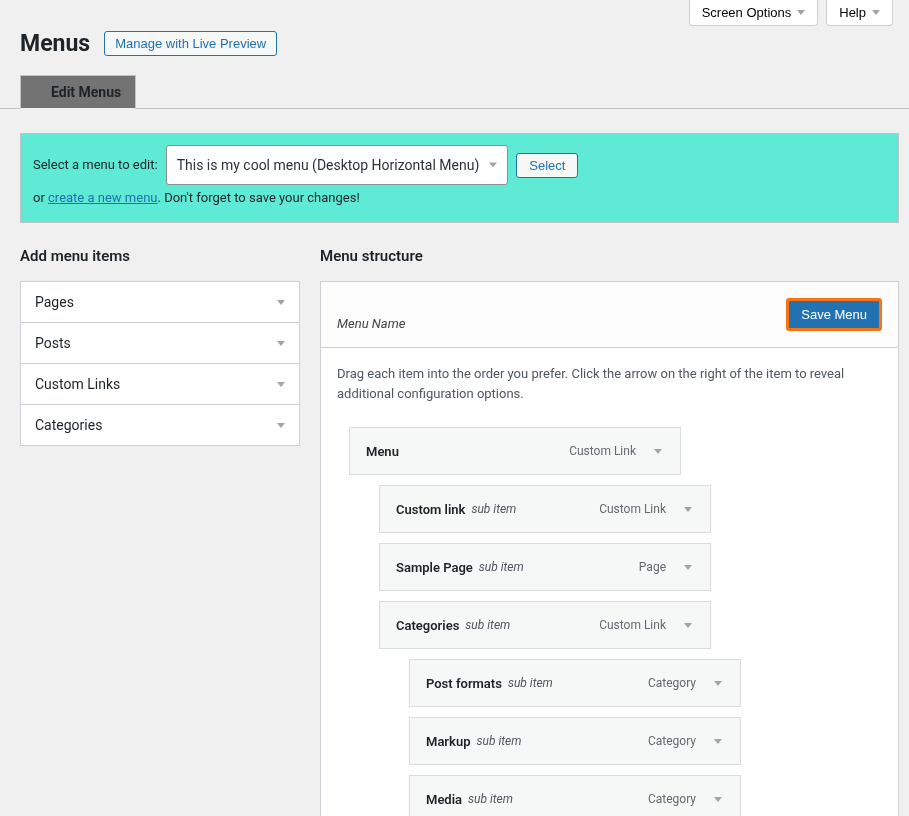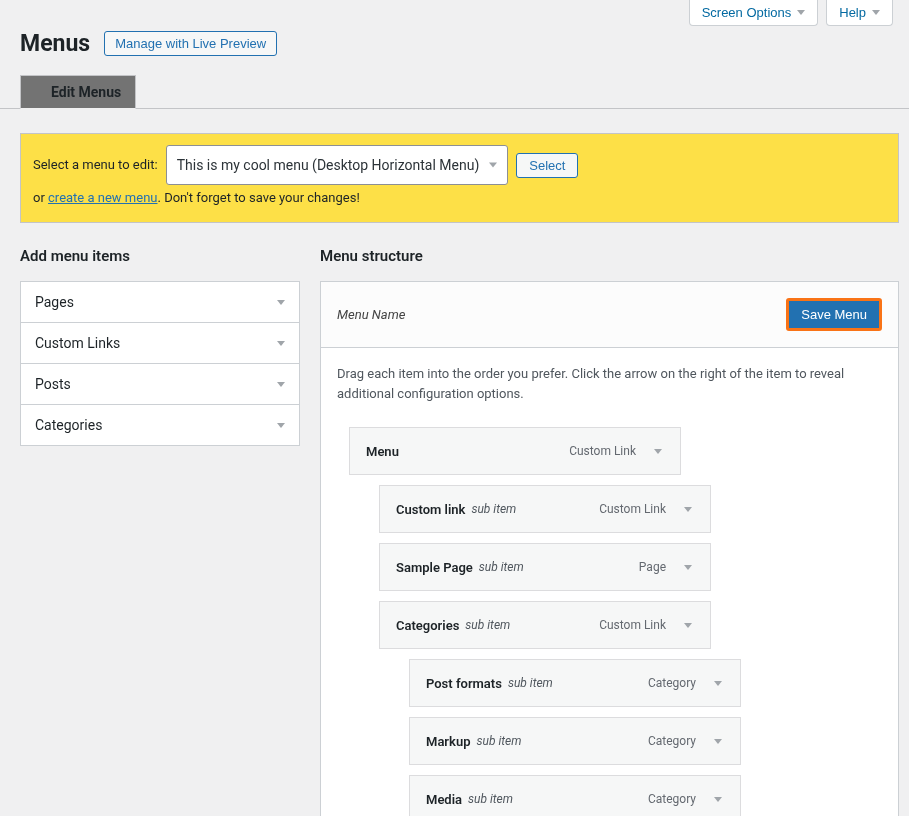--- a/index.html
+++ b/index.html
@@ -16,21 +16,21 @@
   gap: 8px;
   padding: 0 16px 0 0;
 }
 .top-btn {
   background: #fff;
   border: 1px solid #ccd0d4;
   border-top: none;
   border-radius: 0 0 4px 4px;
   padding: 5px 12px;
   font-size: 13px;
-  color: #0369a1;
+  color: #000000;
   cursor: pointer;
   display: inline-flex;
   align-items: center;
   gap: 6px;
 }
 .caret-down {
   display: inline-block;
   width: 0; height: 0;
   border-left: 4px solid transparent;
   border-right: 4px solid transparent;
@@ -74,21 +74,21 @@
   border-bottom: 1px solid #f0f0f1;
   color: #1d2327;
   font-weight: 700;
   padding-left: 30px;
 }
 .tab + .tab { border-left: none; }
 .tabline { border-bottom: 1px solid #c3c4c7; margin: 0 0 24px 0; }
 .selector-box {
   margin: 0 10px 24px 20px;
   border: 1px solid #c3c4c7;
-  background: #fde047;
+  background: #5eead4;
   padding: 11px 12px;
   font-size: 13px;
   color: #1d2327;
   line-height: 2;
 }
 .selector-row { display: flex; align-items: center; gap: 8px; flex-wrap: wrap; }
 .select-menu {
   background: #fff;
   border: 1px solid #8c8f94;
   border-radius: 3px;
@@ -139,21 +139,21 @@
   align-items: center;
   cursor: pointer;
 }
 .structure-box {
   border: 1px solid #ccd0d4;
   background: #fff;
 }
 .structure-top {
   padding: 16px 16px;
   display: flex;
-  align-items: center;
+  align-items: flex-end;
   gap: 14px;
   border-bottom: 1px solid #ccd0d4;
   background: #fcfcfc;
 }
 .menu-name-label {
   font-style: italic;
   font-size: 13px;
   color: #444;
 }
 .menu-name-input {
@@ -251,27 +251,27 @@
     <h3 class="colhead">Add menu items</h3>
     <div class="acc-box">
       <div class="acc-item">
         <div class="acc-head">
           <span>Pages</span>
           <span class="caret-down"></span>
         </div>
       </div>
       <div class="acc-item">
         <div class="acc-head">
-          <span>Custom Links</span>
+          <span>Posts</span>
           <span class="caret-down"></span>
         </div>
       </div>
       <div class="acc-item">
         <div class="acc-head">
-          <span>Posts</span>
+          <span>Custom Links</span>
           <span class="caret-down"></span>
         </div>
       </div>
       <div class="acc-item">
         <div class="acc-head">
           <span>Categories</span>
           <span class="caret-down"></span>
         </div>
       </div>
     </div>

